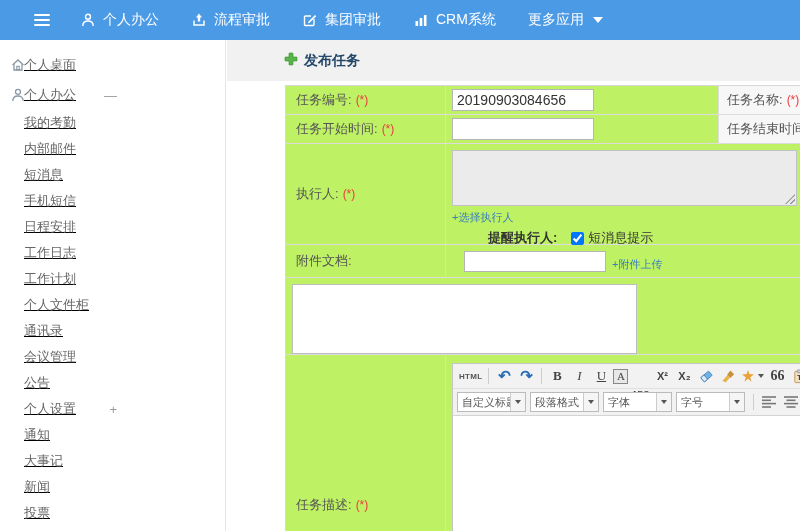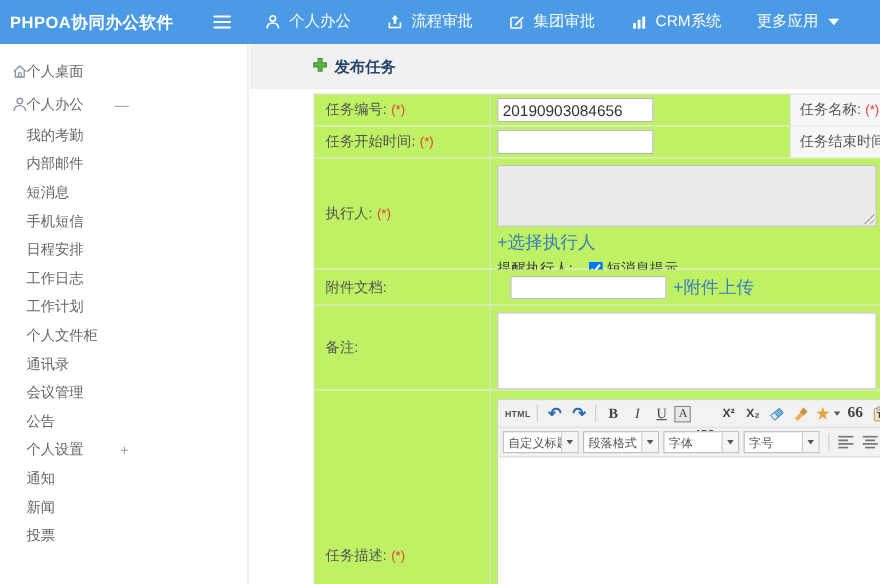--- a/index.html
+++ b/index.html
@@ -16,21 +16,21 @@
   .hamburger i { display:block; height:2px; background:#fff; border-radius:1px; }
   .topnav { display:flex; align-items:center; margin-left:30px; }
   .topnav-item { display:flex; align-items:center; gap:7px; margin-right:32px;
     font-size:14px; white-space:nowrap; cursor:pointer; }
   .topnav-item svg { display:block; }
   .caret-down { width:0; height:0; border-left:5px solid transparent;
     border-right:5px solid transparent; border-top:6px solid #fff; margin-left:2px; }
 
   
   .sidebar { position:absolute; left:0; top:40px; width:226px; height:491px;
-    background:#fff; border-right:1px solid #e6e6e6; overflow:hidden; }
+    background:#fff; border-right:1px solid #e6e6e6; overflow:hidden;text-decoration:underline; }
   .side-item { position:relative; height:26px; display:flex; align-items:center;
     font-size:13px; color:#666; cursor:pointer; }
   .side-item.top { height:30px; }
   .side-item .s-icon { position:absolute; left:10px; top:50%; margin-top:-8px; }
   .side-item .s-label { padding-left:24px; }
   .side-item .s-toggle { position:absolute; right:108px; color:#999; font-size:13px; }
   .side-group-pad { height:10px; }
 
   
   .main { position:absolute; left:227px; top:40px; width:573px; height:491px;
@@ -55,24 +55,24 @@
   .req { color:#ee3b3b; margin-left:4px; font-size:12px; }
   .r-small { height:29px; }
 
   input.txt { width:142px; height:22px; border:1px solid #b5b5b5; font-size:14px;
     color:#333; padding:0 4px; font-family:"Liberation Sans",sans-serif; }
   .exec-box { position:relative; width:345px; height:56px; background:#ebebeb;
     border:1px solid #c2c2c2; resize:none; }
   .grip { position:absolute; right:1px; bottom:1px; width:10px; height:10px;
     background:repeating-linear-gradient(135deg,#9a9a9a 0 1px,transparent 1px 3.5px);
     clip-path:polygon(100% 0,100% 100%,0 100%); }
-  .blue-link { color:#3a7ebf; font-size:16px; text-decoration:none; display:inline-block; }
+  .blue-link { color:#3a7ebf; font-size:11px; text-decoration:none; display:inline-block; }
   .exec-link { margin-top:4px; }
   .remind-row { margin-top:4px; display:flex; align-items:center; font-size:13px; color:#333; }
-  .remind-label { font-weight:normal; }
+  .remind-label { font-weight:bold;margin-left:36px; }
   .remind-row input { margin:0 4px 0 14px; width:13px; height:13px; }
   .attach-row { display:flex; align-items:flex-end;margin-left:12px; }
   .attach-row input.txt { height:21px; }
   .attach-row .blue-link { margin-left:6px; }
   .remark-box { width:345px; height:70px; background:#fff; border:1px solid #bdbdbd;
     resize:none; }
 
   
   .desc-row { height:300px; }
   .editor { margin-top:2px; width:520px; border:1px solid #c6c6c6; background:#fff; }
@@ -103,21 +103,20 @@
   .ed-select .sel-arrow { width:15px; height:100%; border-left:1px solid #ccc;
     display:flex; align-items:center; justify-content:center; background:#f5f5f5; }
   .ed-body { height:238px; background:#fff; }
 
   svg { flex:none; }
 </style>
 </head>
 <body>
 
 <div class="topbar">
-  <div class="brand">PHPOA协同办公软件</div>
   <div class="hamburger">
       <i></i>
       <i></i>
       <i></i>
     </div>
   <div class="topnav">
     <div class="topnav-item">
       <span>
         <svg width="16" height="16" viewBox="0 0 16 16">
             <circle cx="8" cy="4.8" r="2.5" fill="none" stroke="#fff" stroke-width="1.4"></circle>
@@ -217,20 +216,23 @@
       <span class="s-label">公告</span>
     </div>
   <div class="side-item">
     <span class="s-label">个人设置</span>
     <span class="s-toggle">+</span>
   </div>
   <div class="side-item">
       <span class="s-label">通知</span>
     </div>
   <div class="side-item">
+      <span class="s-label">大事记</span>
+    </div>
+  <div class="side-item">
       <span class="s-label">新闻</span>
     </div>
   <div class="side-item">
       <span class="s-label">投票</span>
     </div>
 </div>
 
 <div class="main">
   <div class="title-strip">
     <div class="page-title">
@@ -298,23 +300,20 @@
       </div>
       <div class="fvalue wide" style="display:flex;align-items:center;padding-top:0;padding-bottom:0;">
         <div class="attach-row">
           <input class="txt" type="text" value="" style="">
           <a class="blue-link" href="#">+附件上传</a>
         </div>
       </div>
     </div>
 
     <div class="frow" style="height:77px;">
-      <div class="fcell flabel">
-        <span>备注:</span>
-      </div>
       <div class="fvalue wide">
         <textarea class="remark-box" style=""></textarea>
       </div>
     </div>
 
     <div class="frow desc-row">
       <div class="fcell flabel">
         <span>任务描述:</span>
           <span class="req">(*)</span>
       </div>

